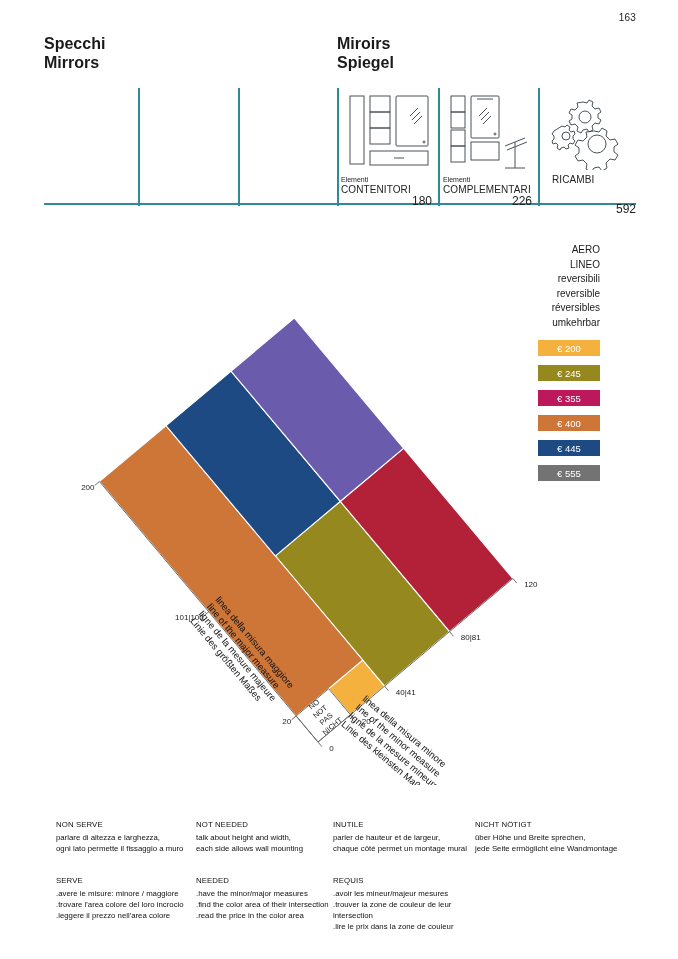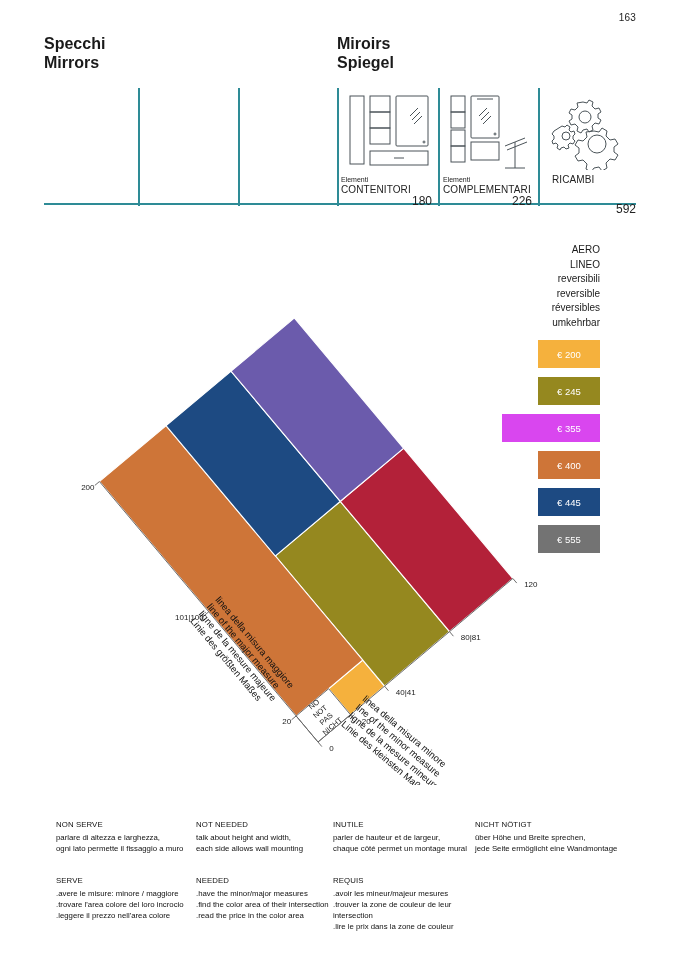--- a/index.html
+++ b/index.html
@@ -44,21 +44,21 @@
   .tick{stroke:#6a6a6a;stroke-width:.9;}
   .tk-lbl{font-family:"Liberation Sans",sans-serif;font-size:8px;fill:#222;}
   .ax-lbl{font-family:"Liberation Sans",sans-serif;font-size:9.5px;fill:#111;}
   .notch-t{font-family:"Liberation Sans",sans-serif;font-size:7.5px;fill:#222;}
 
   
   .legend{position:absolute;left:500px;top:243px;width:100px;text-align:right;}
   .legend-head div{font-size:10px;line-height:14.5px;color:#1a1a1a;}
   .chips{margin-top:10px;}
   .chip{
-    width:62px;height:28px;margin:0 0 9px auto;
+    width:62px;height:16px;margin:0 0 9px auto;
     display:flex;align-items:center;justify-content:center;
     font-size:9.5px;color:#ffffff;
   }
 
   
   .notes{position:absolute;left:56px;top:820px;width:600px;}
   .note-col{position:absolute;top:0;}
   .note-col.c0{left:0;width:140px;}
   .note-col.c1{left:140px;width:140px;}
   .note-col.c2{left:277px;width:140px;}
@@ -217,21 +217,21 @@
       <div>réversibles</div>
       <div>umkehrbar</div>
     </div>
     <div class="chips" id="legend-chips">
         <div class="chip" style="background: rgb(245, 177, 61);">
           <span>€ 200</span>
         </div>
         <div class="chip" style="background: rgb(149, 136, 31);">
           <span>€ 245</span>
         </div>
-        <div class="chip" style="background: #d946ef; padding-left: 36px;">
+        <div class="chip" style="background: #be185d;">
           <span>€ 355</span>
         </div>
         <div class="chip" style="background: rgb(206, 117, 56);">
           <span>€ 400</span>
         </div>
         <div class="chip" style="background: rgb(29, 74, 130);">
           <span>€ 445</span>
         </div>
         <div class="chip" style="background: #737373;">
           <span>€ 555</span>

